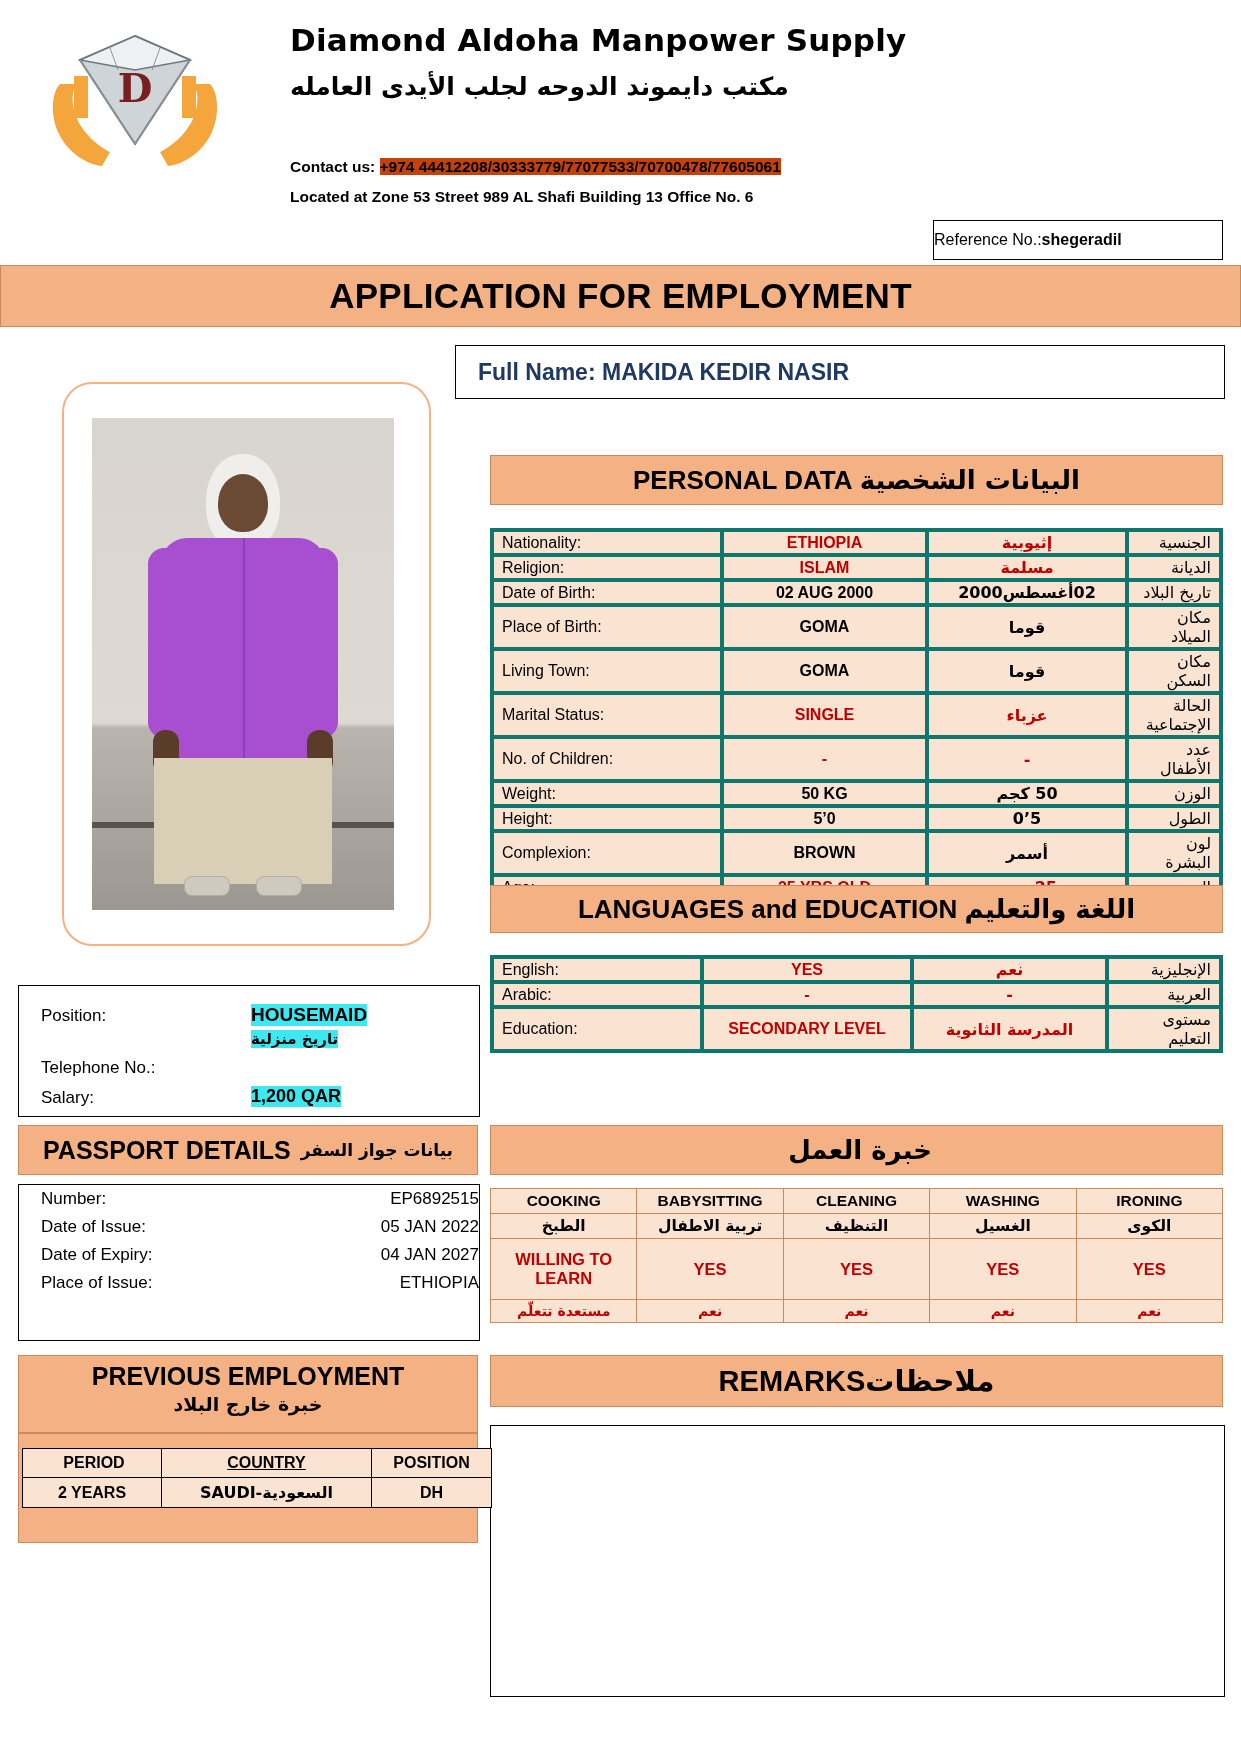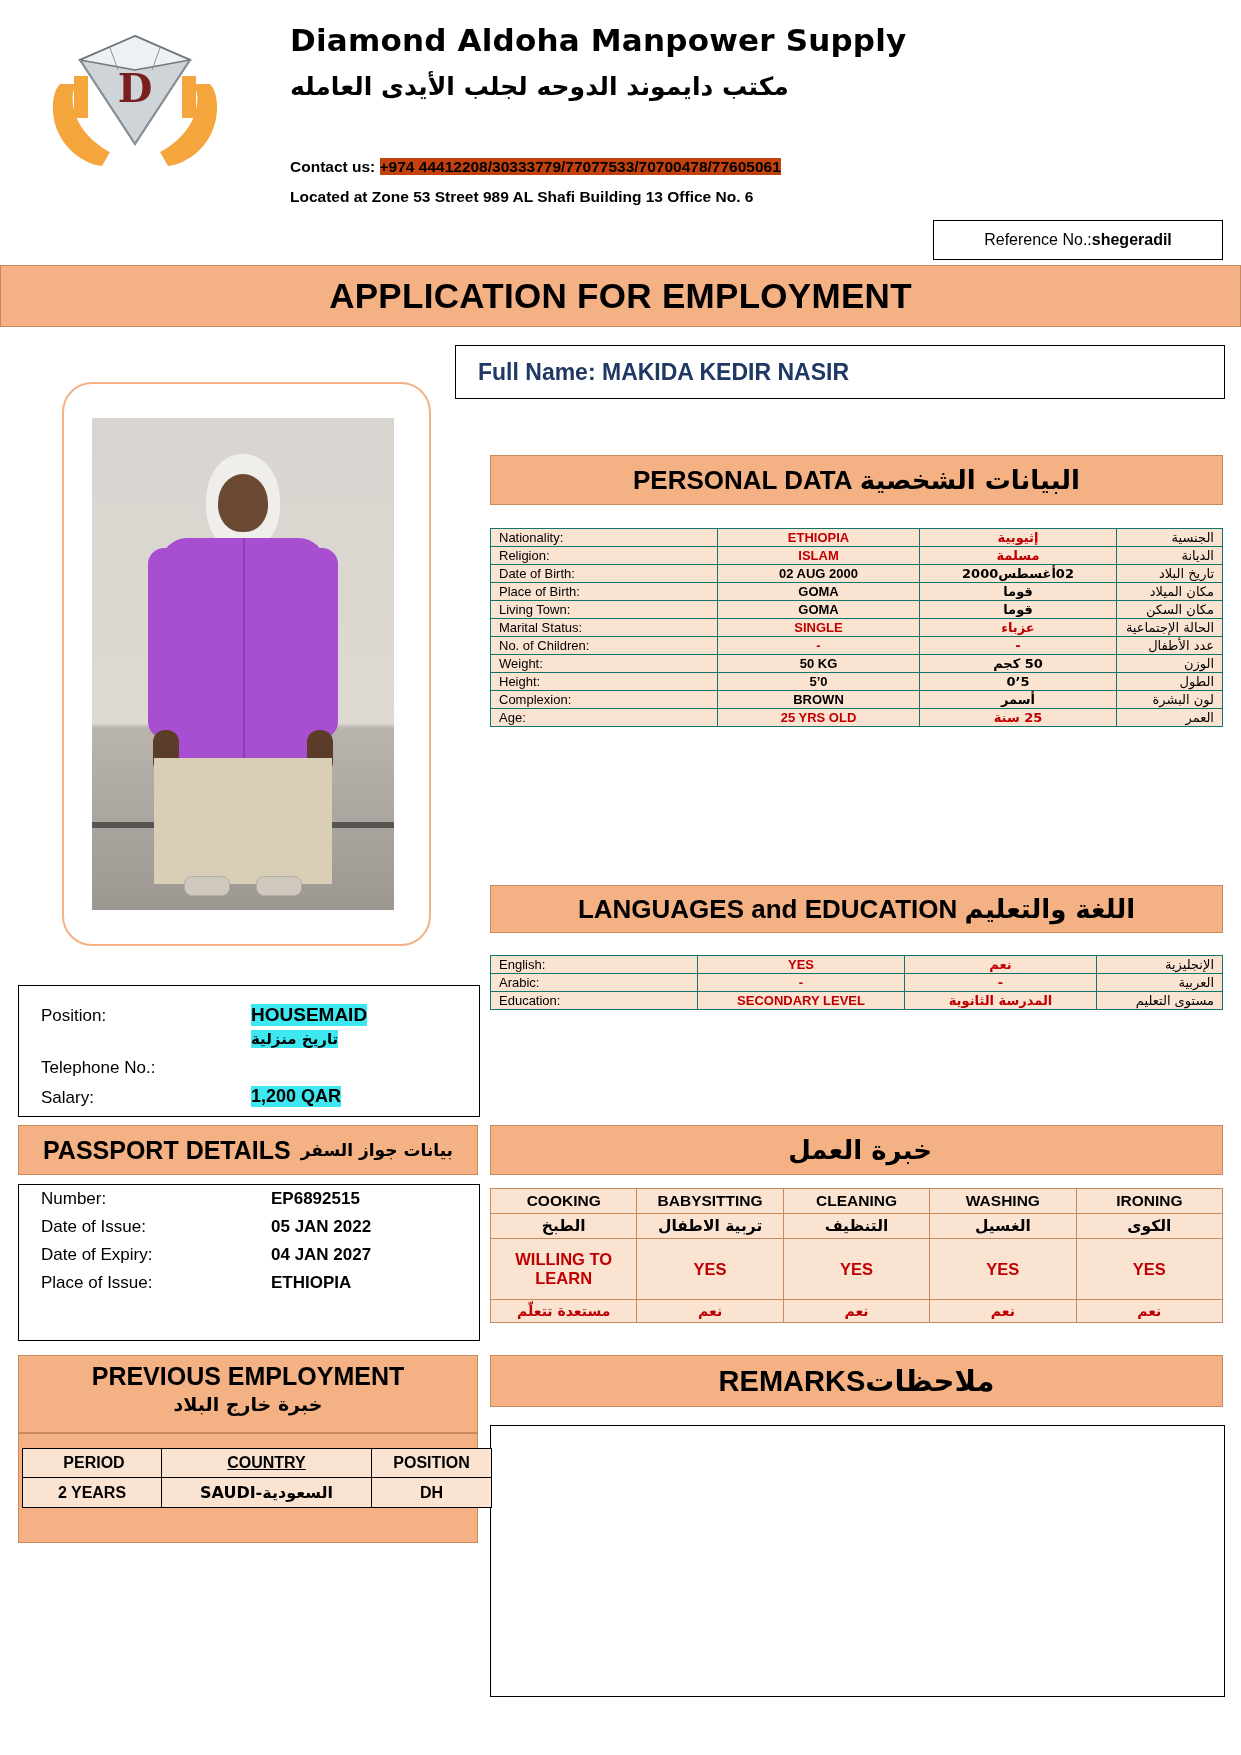--- a/index.html
+++ b/index.html
@@ -77,21 +77,20 @@
   }
   .ref-box {
     position: absolute;
     right: 18px;
     top: 220px;
     width: 288px;
     height: 38px;
     border: 1px solid #000;
     display: flex;
     align-items: center;
-    justify-content: center;
     font-size: 16px;
     background: #fff;
   }
   .ref-box .lbl { font-weight: normal; }
   .ref-box .val { font-weight: bold; }
 
   
   .title-bar {
     position: absolute;
     left: 0;
@@ -261,22 +260,22 @@
     top: 455px;
     width: 733px;
     height: 50px;
   }
   .data-table {
     border-collapse: collapse;
     background: #fbe3d2;
     table-layout: fixed;
   }
   .data-table td {
-    border: 1px solid #0f766e;
-    font-size: 13px;
+    border: 4px solid #0f766e;
+    font-size: 16px;
     padding: 1px 8px;
     vertical-align: middle;
   }
   #personal-table {
     position: absolute;
     left: 490px;
     top: 528px;
     width: 733px;
   }
   #personal-table td.lbl { width: 210px; text-align: left; }
@@ -385,21 +384,21 @@
     left: 18px;
     top: 1184px;
     width: 460px;
     height: 155px;
     border: 1px solid #000;
     background: #fff;
   }
   #passport-box table { width: 100%; border-collapse: collapse; }
   #passport-box td { font-size: 17px; padding: 4px 0; }
   #passport-box td.lbl { padding-left: 22px; width: 230px; }
-  #passport-box td.val { font-weight: bold; text-align: left; }
+  #passport-box td.val { font-weight: normal; text-align: right; }
 
   
   #prev-bar {
     position: absolute;
     left: 18px;
     top: 1355px;
     width: 460px;
     height: 78px;
     background: #f4b183;
     border: 1px solid #c88a5c;

